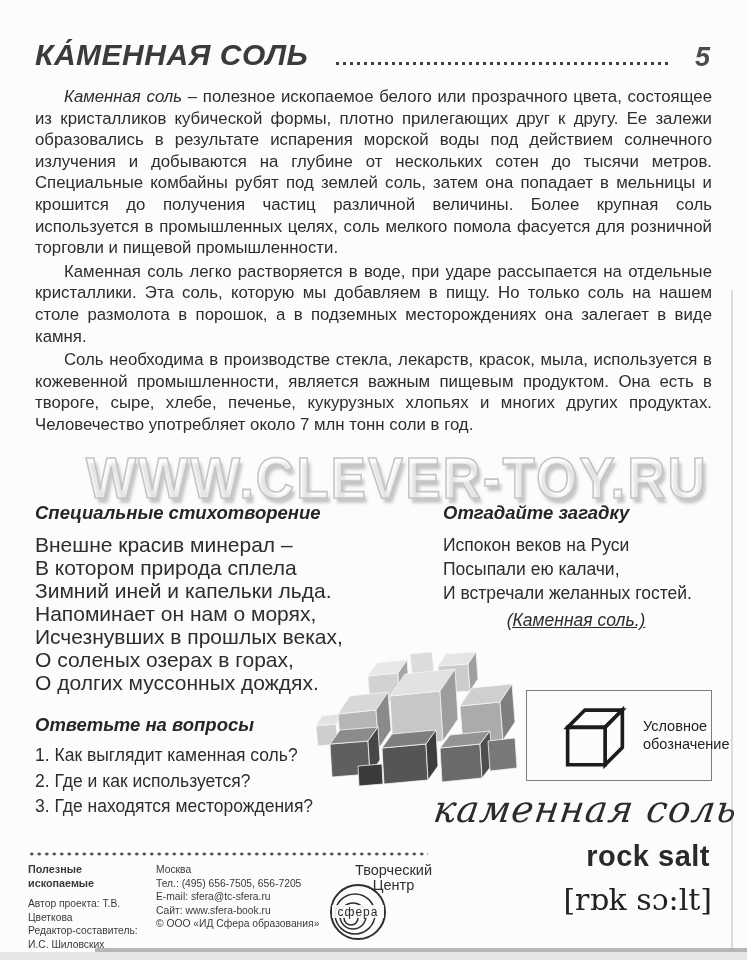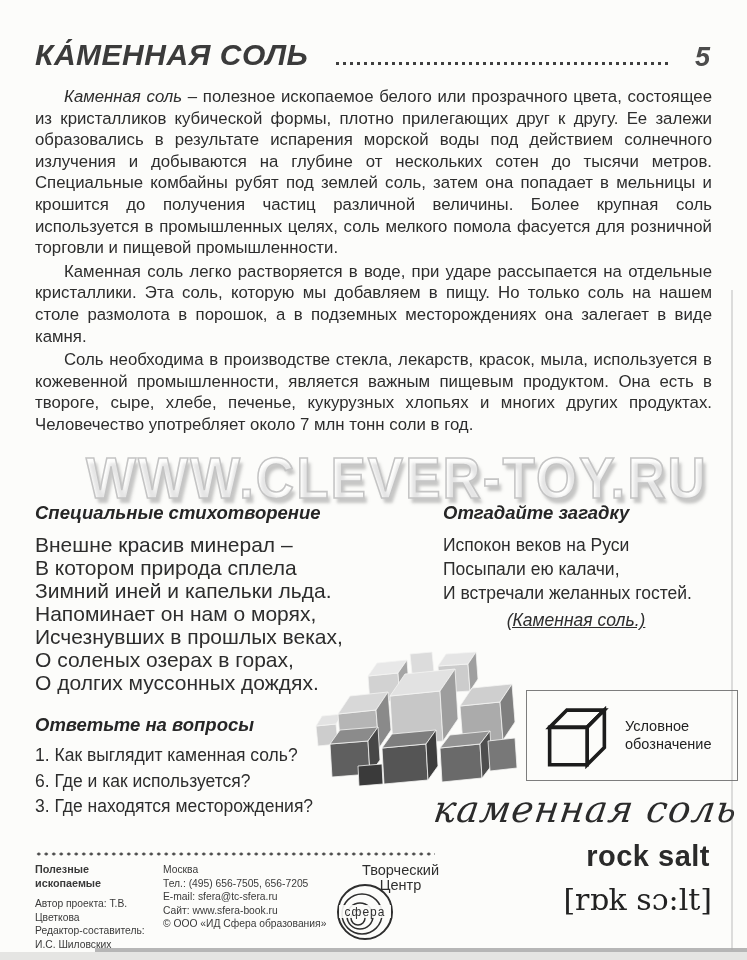--- a/index.html
+++ b/index.html
@@ -63,23 +63,23 @@
   .riddle-answer{
     font-size:17.5px;font-style:italic;text-align:center;
     line-height:24px;margin-top:3px;padding-right:4px;text-decoration:underline;
   }
   .questions-heading{margin-top:20px;margin-bottom:7px;}
   .question-line{font-size:17.5px;line-height:25.5px;}
   
   .crystal{position:absolute;left:310px;top:636px;width:215px;height:152px;z-index:3;}
   
   .symbol-box{
-    position:absolute;left:526px;top:690px;width:212px;height:91px;z-index:3;
+    position:absolute;left:526px;top:690px;width:186px;height:91px;z-index:3;
     border:1.5px solid #7d7d7d;background:#fcfcfa;box-sizing:border-box;
-    display:flex;align-items:center;padding:0 6px 0 14px;
+    display:flex;align-items:center;padding:0 6px 0 32px;
   }
   .cube-icon{width:72px;height:72px;flex:none;}
   .symbol-label{font-size:14.5px;line-height:17.5px;color:#222;margin-left:12px;width:92px;}
   
   .term-script{
     position:absolute;left:434px;top:788px;width:296px;z-index:3;
     font-family:"DejaVu Serif","Liberation Serif",serif;
     font-style:italic;font-size:37px;color:#2b2b2b;
     text-align:center;letter-spacing:1px;white-space:nowrap;
     transform:skewX(-8deg);
@@ -88,21 +88,21 @@
     position:absolute;right:37px;top:840px;z-index:3;
     font-size:29px;font-weight:bold;color:#2a2a2a;letter-spacing:.5px;
   }
   .term-transcription{
     position:absolute;right:35px;top:882px;z-index:3;
     font-family:"DejaVu Serif","Liberation Serif",serif;
     font-size:30px;color:#222;
   }
   
   .footer{
-    position:absolute;left:35px;top:851px;width:400px;z-index:2;color:#3a3a3a;
+    position:absolute;left:28px;top:851px;width:400px;z-index:2;color:#3a3a3a;
   }
   .footer-dots{
     height:6px;margin-bottom:6px;
     background-image:radial-gradient(circle,#4a4a4a 1.4px,transparent 1.7px);
     background-size:7.5px 6px;background-repeat:repeat-x;background-position:left center;
   }
   .footer-cols{display:flex;}
   .footer-col1{width:113px;flex:none;font-size:10.3px;line-height:13.5px;}
   .footer-series{font-weight:bold;font-size:10.8px;margin-bottom:7px;}
   .footer-col2{width:168px;flex:none;margin-left:15px;font-size:10.3px;line-height:13.5px;}
@@ -148,21 +148,21 @@
       <div class="poem-line">Внешне красив минерал –</div>
       <div class="poem-line">В котором природа сплела</div>
       <div class="poem-line">Зимний иней и капельки льда.</div>
       <div class="poem-line">Напоминает он нам о морях,</div>
       <div class="poem-line">Исчезнувших в прошлых веках,</div>
       <div class="poem-line">О соленых озерах в горах,</div>
       <div class="poem-line">О долгих муссонных дождях.</div>
 
       <div class="section-heading questions-heading">Ответьте на вопросы</div>
       <div class="question-line">1. Как выглядит каменная соль?</div>
-      <div class="question-line">6. Где и как используется?</div>
+      <div class="question-line">2. Где и как используется?</div>
       <div class="question-line">3. Где находятся месторождения?</div>
     </div>
 
     <div class="col-right">
       <div class="section-heading">Отгадайте загадку</div>
       <div class="riddle-line">Испокон веков на Руси</div>
       <div class="riddle-line">Посыпали ею калачи,</div>
       <div class="riddle-line">И встречали желанных гостей.</div>
       <div class="riddle-answer">(Каменная соль.)</div>
     </div>

